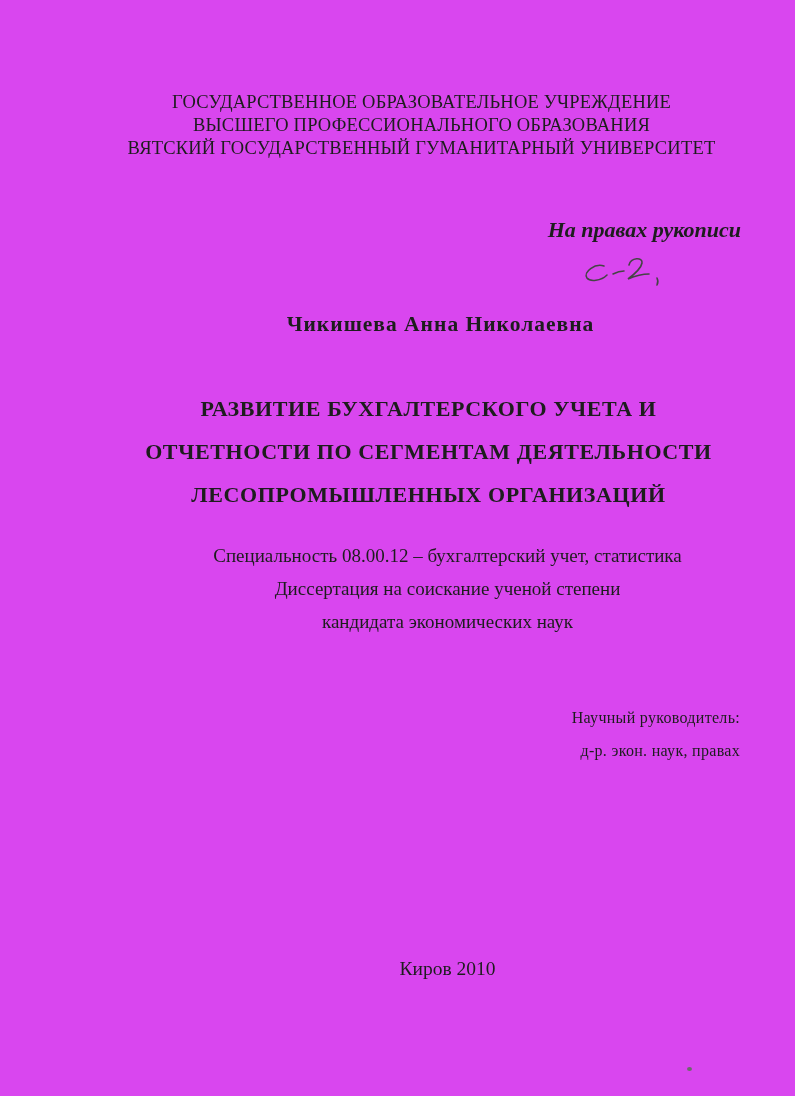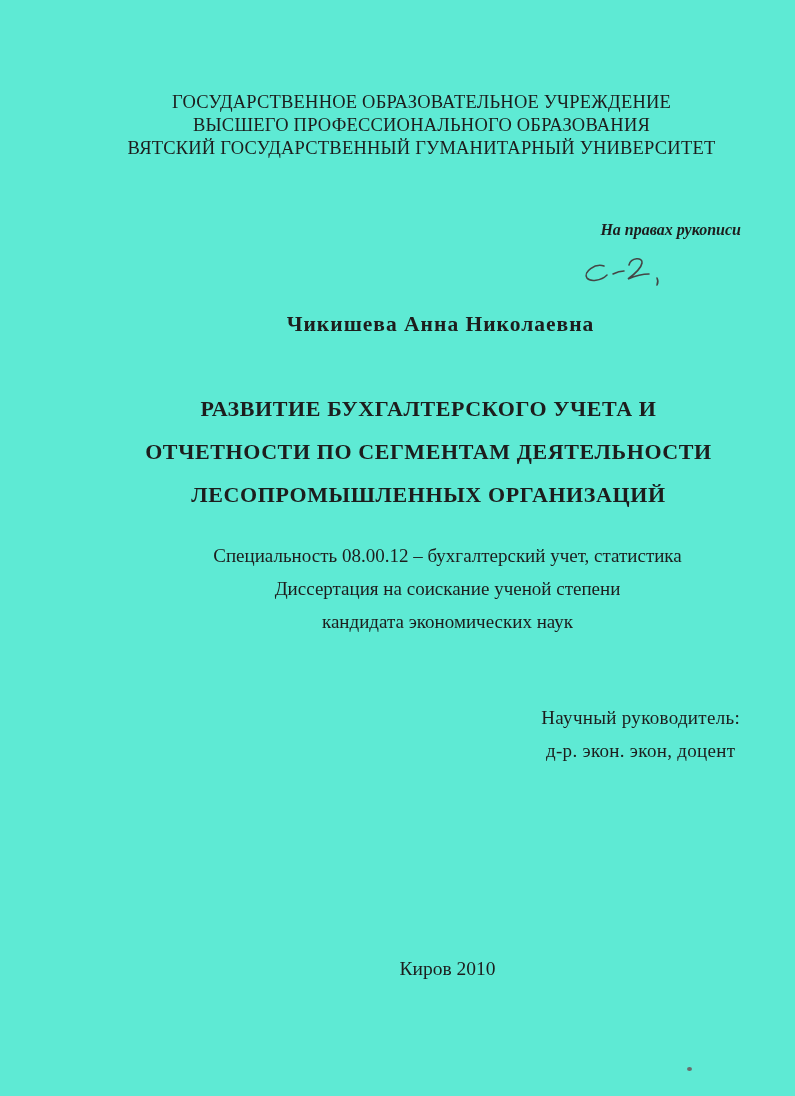--- a/index.html
+++ b/index.html
@@ -7,36 +7,36 @@
   body {
     position: relative;
     background: #ffffff;
     overflow: hidden;
     font-family: "Liberation Serif", serif;
     color: #1d1d1d;
   }
   .page {
     position: absolute;
     inset: 0;
-    background: #5eead4;
+    background: #d946ef;
   }
   .abs { position: absolute; }
   .center-line { left: 0; width: 795px; text-align: center; }
 
   .university-header {
     top: 91px;
     font-size: 18.5px;
     line-height: 23px;
     letter-spacing: 0.2px;
     transform: translateX(24px);
   }
   .manuscript-note {
     top: 218px;
     right: 54px;
-    font-size: 16px;
+    font-size: 22px;
     font-weight: bold;
     font-style: italic;
     line-height: 24px;
   }
   .stamp {
     top: 257px;
     left: 258px;
     font-family: "DejaVu Sans Mono", monospace;
     font-size: 18px;
     line-height: 22px;
@@ -74,23 +74,23 @@
   }
   .speciality-block {
     top: 539px;
     font-size: 19px;
     line-height: 33px;
     transform: translateX(50px);
   }
   .supervisor-block {
     top: 701px;
     right: 55px;
-    font-size: 19px;
+    font-size: 16px;
     line-height: 33px;
-    text-align: center;
+    text-align: right;
     letter-spacing: 0.3px;
   }
   .imprint {
     top: 957px;
     font-size: 19.5px;
     line-height: 24px;
     transform: translateX(50px);
   }
   .scan-speck {
     top: 1067px;
@@ -135,20 +135,20 @@
   </div>
 
   <div class="abs center-line speciality-block">
     <div>Специальность 08.00.12 – бухгалтерский учет, статистика</div>
     <div>Диссертация на соискание ученой степени</div>
     <div>кандидата экономических наук</div>
   </div>
 
   <div class="abs supervisor-block">
     <div>Научный руководитель:</div>
-    <div>д-р. экон. экон, доцент</div>
+    <div>д-р. экон. наук, правах</div>
   </div>
 
   <div class="abs center-line imprint">Киров 2010</div>
 
   <div class="abs scan-speck"></div>
 
 </div>
 
 </body></html>

